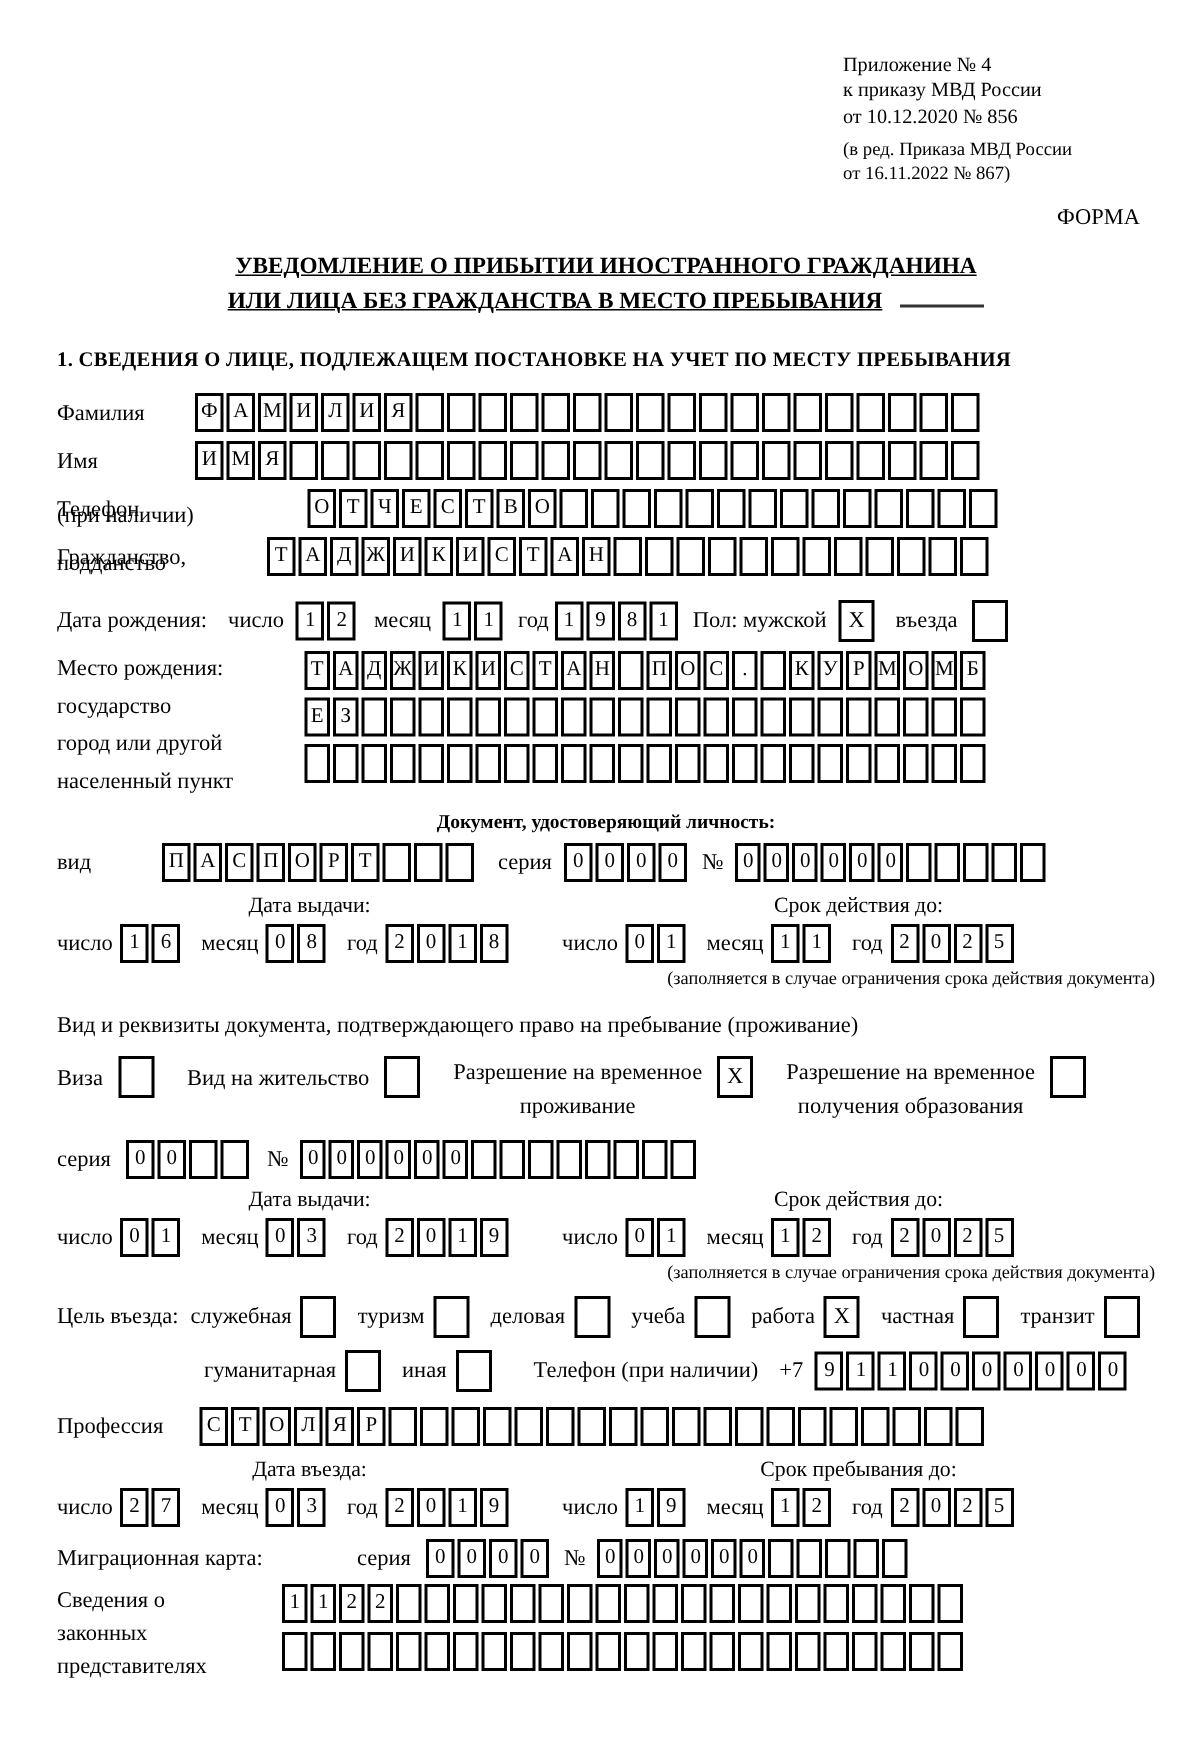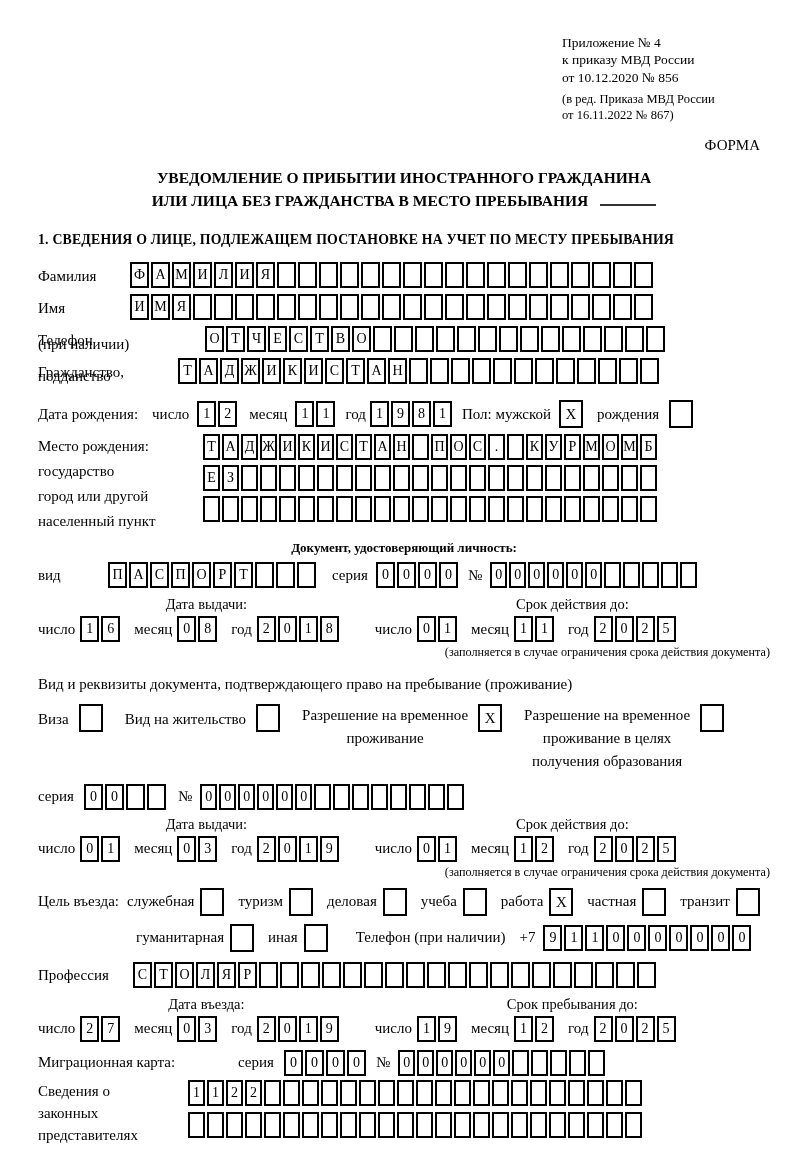--- a/index.html
+++ b/index.html
@@ -7,21 +7,21 @@
   body {
     width: 800px; height: 1163px; overflow: hidden;
     color: #000; font-family: "Liberation Serif", serif; font-size: 15px;
   }
   .page { width: 800px; height: 1163px; padding: 34px 30px 0 38px; }
 
   .hdr { margin-left: 524px; font-size: 13.5px; line-height: 1.28; }
   .hdr-small { margin-top: 5px; font-size: 12.5px; }
   .forma { text-align: right; padding-right: 10px; font-weight: normal; margin-top: 14px; font-size: 15px; }
 
-  .title { text-align: center; font-weight: bold; font-size: 15.5px; line-height: 1.5; margin-top: 12px; }
+  .title { text-align: center; font-weight: bold; font-size: 15.5px; line-height: 1.5; margin-top: 12px; text-decoration: underline; }
   .tline { display: inline-block; width: 56px; border-bottom: 2px solid #333; margin-left: 12px; vertical-align: baseline; }
 
   .sec { font-weight: bold; font-size: 13.8px; margin-top: 20px; margin-bottom: 14px; letter-spacing: 0.2px; }
 
   .row { display: flex; align-items: flex-start; margin-bottom: 4px; white-space: nowrap; }
   .lbl { flex: 0 0 auto; position: relative; line-height: 28px; }
   .lbl .l2, .lbl .l3 { position: absolute; left: 0; line-height: 20px; }
   .lbl .l2 { top: 8px; }
   .lw92 { width: 92px; }
   .lw140 { width: 140px; }
@@ -238,21 +238,21 @@
       </span>
     <span class="mr4">год</span>
     <span class="cellrow mr8">
         <span class="cell">1</span>
         <span class="cell">9</span>
         <span class="cell">8</span>
         <span class="cell">1</span>
       </span>
     <span class="mr8">Пол: мужской</span>
     <span class="box mr14">X</span>
-    <span class="mr10">рождения</span>
+    <span class="mr10">въезда</span>
     <span class="box"></span>
   </div>
 
   <div class="two-col" style="margin-top:6px;">
     <div class="bp-labels">
       <div>Место рождения:</div>
       <div>государство</div>
       <div>город или другой</div>
       <div>населенный пункт</div>
     </div>
@@ -447,21 +447,20 @@
     <span class="res-opt">
       <span class="res-lines">
         <div>Разрешение на временное</div>
         <div>проживание</div>
       </span>
       <span class="box">X</span>
     </span>
     <span class="res-opt" style="margin-right:0;">
       <span class="res-lines">
         <div>Разрешение на временное</div>
-        <div>проживание в целях</div>
         <div>получения образования</div>
       </span>
       <span class="box"></span>
     </span>
   </div>
 
   <div class="row" style="align-items:center;">
     <span class="mr10">серия</span>
     <span class="cellrow mr10">
         <span class="cell">0</span>

